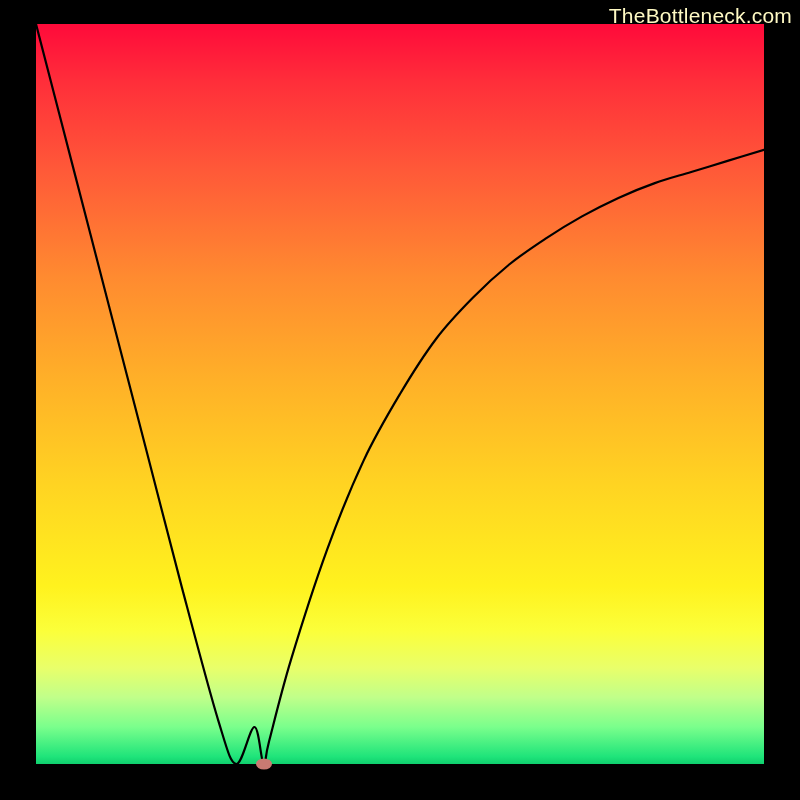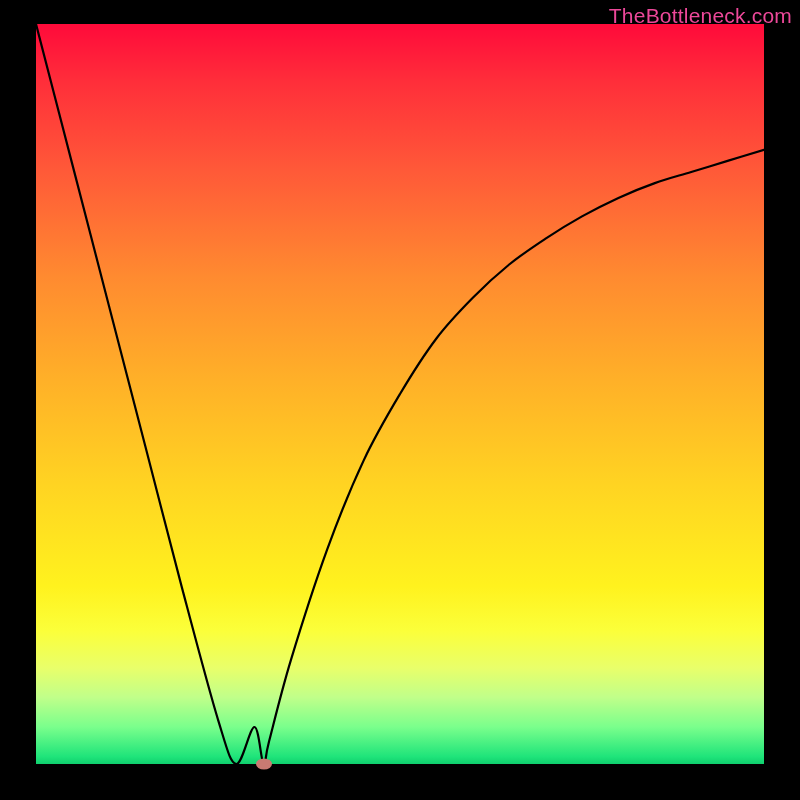--- a/index.html
+++ b/index.html
@@ -52,21 +52,21 @@
     width: 16px;
     height: 11px;
     border-radius: 50%;
     background: #c97a72;
     transform: translate(-50%, -50%);
   }
   .watermark {
     position: absolute;
     top: 4px;
     right: 8px;
-    color: #ec4899;
+    color: #fef9c3;
     font-size: 21px;
     font-weight: 500;
     letter-spacing: 0.2px;
   }
 </style>
 </head>
 <body>
 
 <div class="frame">
   <div class="plot">

